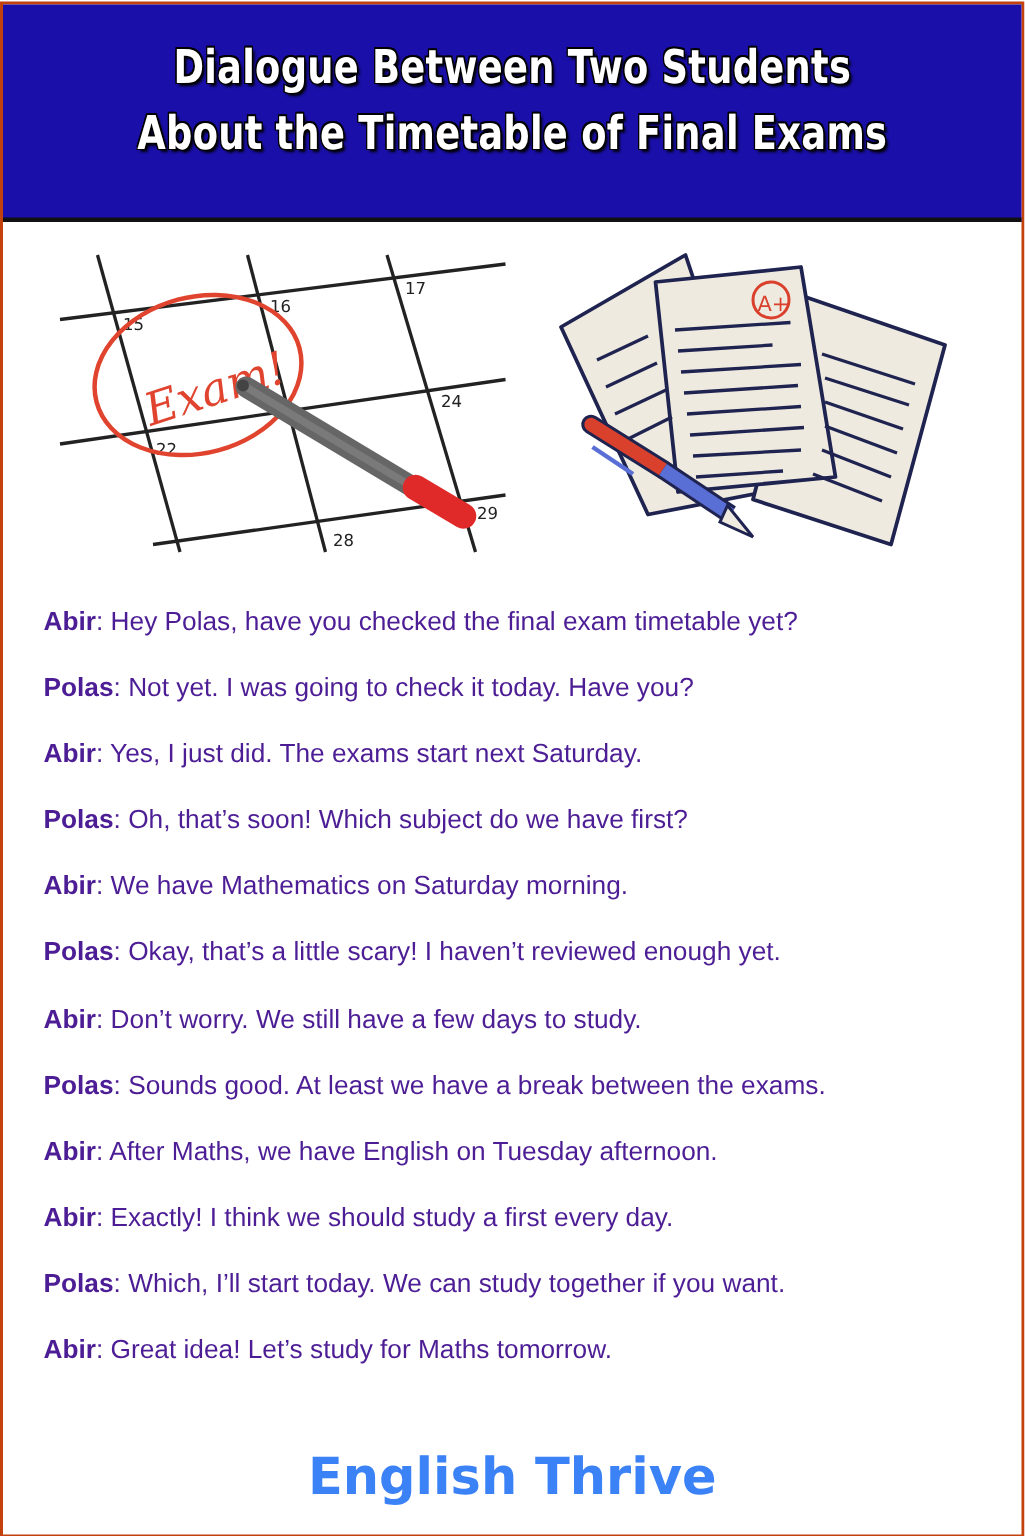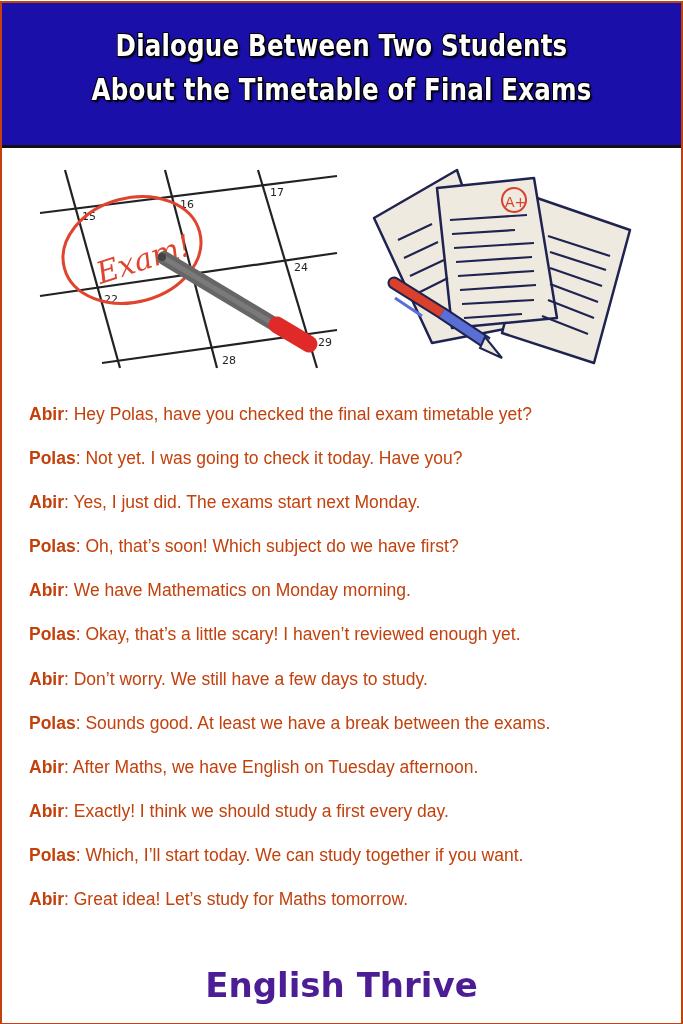--- a/index.html
+++ b/index.html
@@ -3,23 +3,23 @@
 <meta charset="utf-8">
 <style>
   html, body { margin: 0; padding: 0; background: #ffffff; }
   body { width: 683px; height: 1024px; position: relative; overflow: hidden; font-family: "DejaVu Sans", sans-serif; }
   .frame { position: absolute; left: 0; top: 1px; width: 679px; height: 1020px; border: 2px solid #c2410c; background: #fff; }
   .header { position: absolute; left: 0; top: 0; width: 679px; height: 145px; background: #1a0fa8; border-bottom: 3px solid #111; box-sizing: border-box; text-align: center; }
   .title-line { font-family: "DejaVu Sans", sans-serif; font-weight: bold; color: #fff; font-size: 31px; letter-spacing: 0.2px; text-shadow: 1px 1px 0 #000, -1px 1px 0 #000, 1px -1px 0 #000, -1px -1px 0 #000, 2px 2px 2px #000; line-height: 44px; font-stretch: condensed; transform: scaleX(0.88); }
   .title-line.l1 { margin-top: 20px; }
   .illus { position: absolute; top: 155px; left: 0; width: 679px; height: 215px; }
   .dialogue { position: absolute; left: 27px; top: 398px; width: 640px; }
-  .line { font-family: "Liberation Sans", sans-serif; font-size: 17.5px; color: #c2410c; height: 44.1px; line-height: 26px; white-space: nowrap; }
+  .line { font-family: "Liberation Sans", sans-serif; font-size: 17.5px; color: #4c1d95; height: 44.1px; line-height: 26px; white-space: nowrap; }
   .speaker { font-weight: bold; }
-  .footer { position: absolute; left: 0; width: 683px; top: 965px; text-align: center; font-family: "DejaVu Sans", sans-serif; font-weight: bold; font-size: 34px; color: #4c1d95; }
+  .footer { position: absolute; left: 0; width: 683px; top: 965px; text-align: center; font-family: "DejaVu Sans", sans-serif; font-weight: bold; font-size: 34px; color: #3b82f6; }
 </style>
 </head>
 <body>
 
 <div class="frame">
   <div class="header">
     <div class="title-line l1">Dialogue Between Two Students</div>
     <div class="title-line">About the Timetable of Final Exams</div>
   </div>
 
@@ -84,23 +84,23 @@
       <line x1="80" y1="155" x2="125" y2="185" stroke="#1f2350" stroke-width="13"></line>
       <line x1="80" y1="155" x2="125" y2="185" stroke="#5a6fd6" stroke-width="9"></line>
       <polygon points="123,179 140,200 118,190" fill="#efeae0" stroke="#1f2350" stroke-width="2"></polygon>
       <line x1="33" y1="140" x2="60" y2="158" stroke="#5a6fd6" stroke-width="3"></line>
     </svg>
   </div>
 
   <div class="dialogue">
     <div class="line"><span class="speaker">Abir</span><span>: Hey Polas, have you checked the final exam timetable yet?</span></div>
     <div class="line"><span class="speaker">Polas</span><span>: Not yet. I was going to check it today. Have you?</span></div>
-    <div class="line"><span class="speaker">Abir</span><span>: Yes, I just did. The exams start next Monday.</span></div>
+    <div class="line"><span class="speaker">Abir</span><span>: Yes, I just did. The exams start next Saturday.</span></div>
     <div class="line"><span class="speaker">Polas</span><span>: Oh, that’s soon! Which subject do we have first?</span></div>
-    <div class="line"><span class="speaker">Abir</span><span>: We have Mathematics on Monday morning.</span></div>
+    <div class="line"><span class="speaker">Abir</span><span>: We have Mathematics on Saturday morning.</span></div>
     <div class="line"><span class="speaker">Polas</span><span>: Okay, that’s a little scary! I haven’t reviewed enough yet.</span></div>
     <div class="line"><span class="speaker">Abir</span><span>: Don’t worry. We still have a few days to study.</span></div>
     <div class="line"><span class="speaker">Polas</span><span>: Sounds good. At least we have a break between the exams.</span></div>
     <div class="line"><span class="speaker">Abir</span><span>: After Maths, we have English on Tuesday afternoon.</span></div>
     <div class="line"><span class="speaker">Abir</span><span>: Exactly! I think we should study a first every day.</span></div>
     <div class="line"><span class="speaker">Polas</span><span>: Which, I’ll start today. We can study together if you want.</span></div>
     <div class="line"><span class="speaker">Abir</span><span>: Great idea! Let’s study for Maths tomorrow.</span></div>
   </div>
 </div>
 

